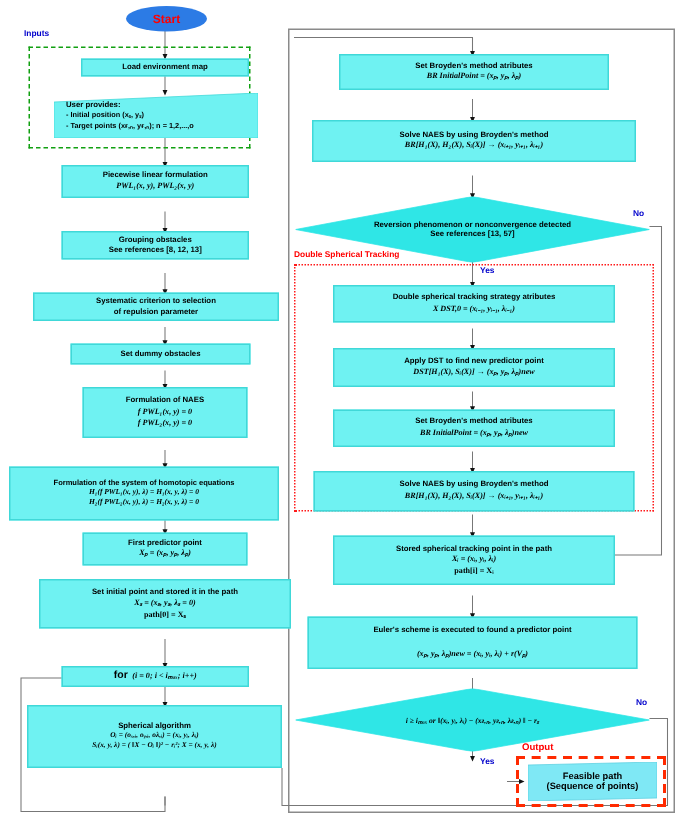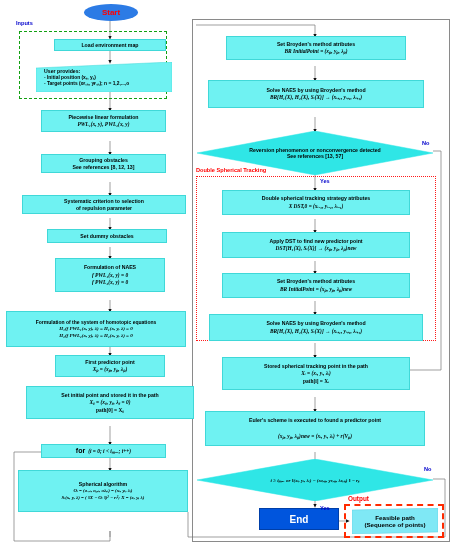--- a/index.html
+++ b/index.html
@@ -296,21 +296,20 @@
     <svg width="236" height="42" viewBox="0 0 236 42">
       <polygon points="118,0 236,21 118,42 0,21" fill="#2FE6E6" stroke="#2FE6E6" stroke-width="0.5"></polygon>
     </svg>
     <div class="dtext">
       <span class="frm" style="font-size:5.0px;">i ≥ iₘₐₓ  or  ‖(xᵢ, yᵢ, λᵢ) − (xғ,ₙ, yғ,ₙ, λғ,ₙ) ‖ − rₛ</span>
     </div>
   </div>
   <div class="lbl blue" style="left:424px; top:466px;">No</div>
   <div class="lbl blue" style="left:320px; top:505px;">Yes</div>
 
-  <div class="end" style="left:259px; top:508px; width:80px; height:22px;">End</div>
 
   <div class="dashbox redsolid" style="left:344px; top:504px; width:100px; height:34px;"></div>
   <div class="lbl red" style="left:348px; top:495px; font-size:6.4px;">Output</div>
 
   <div class="trapz" style="left:352px; top:508px; width:86px; height:26px;">
     <svg width="86" height="26" viewBox="0 0 86 26">
       <polygon points="0,2 86,0 86,24 0,26" fill="#7FE8F5" stroke="#5ccfe0" stroke-width="0.5"></polygon>
     </svg>
     <div class="tptext ctr">
       <span style="font-size:6.2px;">Feasible path</span>

